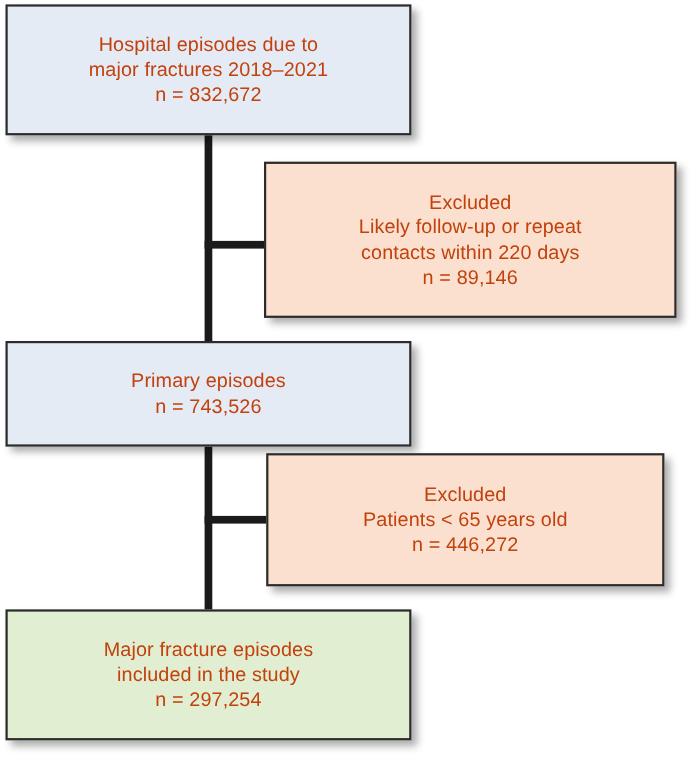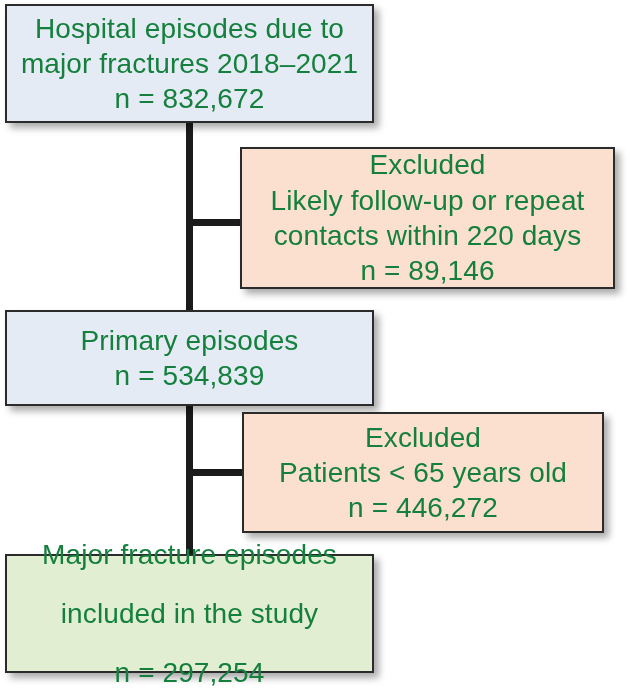--- a/index.html
+++ b/index.html
@@ -20,22 +20,22 @@
   .node {
     position: absolute;
     box-sizing: border-box;
     border: 2px solid #2b2b2b;
     box-shadow: 5px 5px 7px rgba(0,0,0,0.33);
     display: flex;
     flex-direction: column;
     align-items: center;
     justify-content: center;
     text-align: center;
-    color: #15803d;
-    font-size: 28px;
+    color: #c2410c;
+    font-size: 18px;
     line-height: 1.26;
     letter-spacing: 0.1px;
     z-index: 3;
   }
   .node .line {
     display: block;
     white-space: nowrap;
   }
   .node-included  { background: #e4ebf5; }
   .node-excluded  { background: #fbe0cf; }
@@ -48,21 +48,21 @@
   #node-excluded-followup {
     left: 240px; top: 147px; width: 375px; height: 142px;
   }
   #node-primary-episodes {
     left: 5px;  top: 310px; width: 369px; height: 96px;
   }
   #node-excluded-age {
     left: 242px; top: 412px; width: 362px; height: 121px;
   }
   #node-study-population {
-    left: 5px;  top: 554px; width: 369px; height: 119px; gap: 24px;
+    left: 5px;  top: 554px; width: 369px; height: 119px;
   }
 
   
   .connector {
     position: absolute;
     background: #1b1b1b;
     z-index: 1;
   }
   .connector-v { width: 7px; }
   .connector-h { height: 7px; }
@@ -90,21 +90,21 @@
 
   <div class="node node-excluded" id="node-excluded-followup">
     <span class="line">Excluded</span>
     <span class="line">Likely follow-up or repeat</span>
     <span class="line">contacts within 220 days</span>
     <span class="line">n = 89,146</span>
   </div>
 
   <div class="node node-included" id="node-primary-episodes">
     <span class="line">Primary episodes</span>
-    <span class="line">n  = 534,839</span>
+    <span class="line">n  = 743,526</span>
   </div>
 
   <div class="node node-excluded" id="node-excluded-age">
     <span class="line">Excluded</span>
     <span class="line">Patients &lt; 65 years old</span>
     <span class="line">n = 446,272</span>
   </div>
 
   <div class="node node-final" id="node-study-population">
     <span class="line">Major fracture episodes</span>

